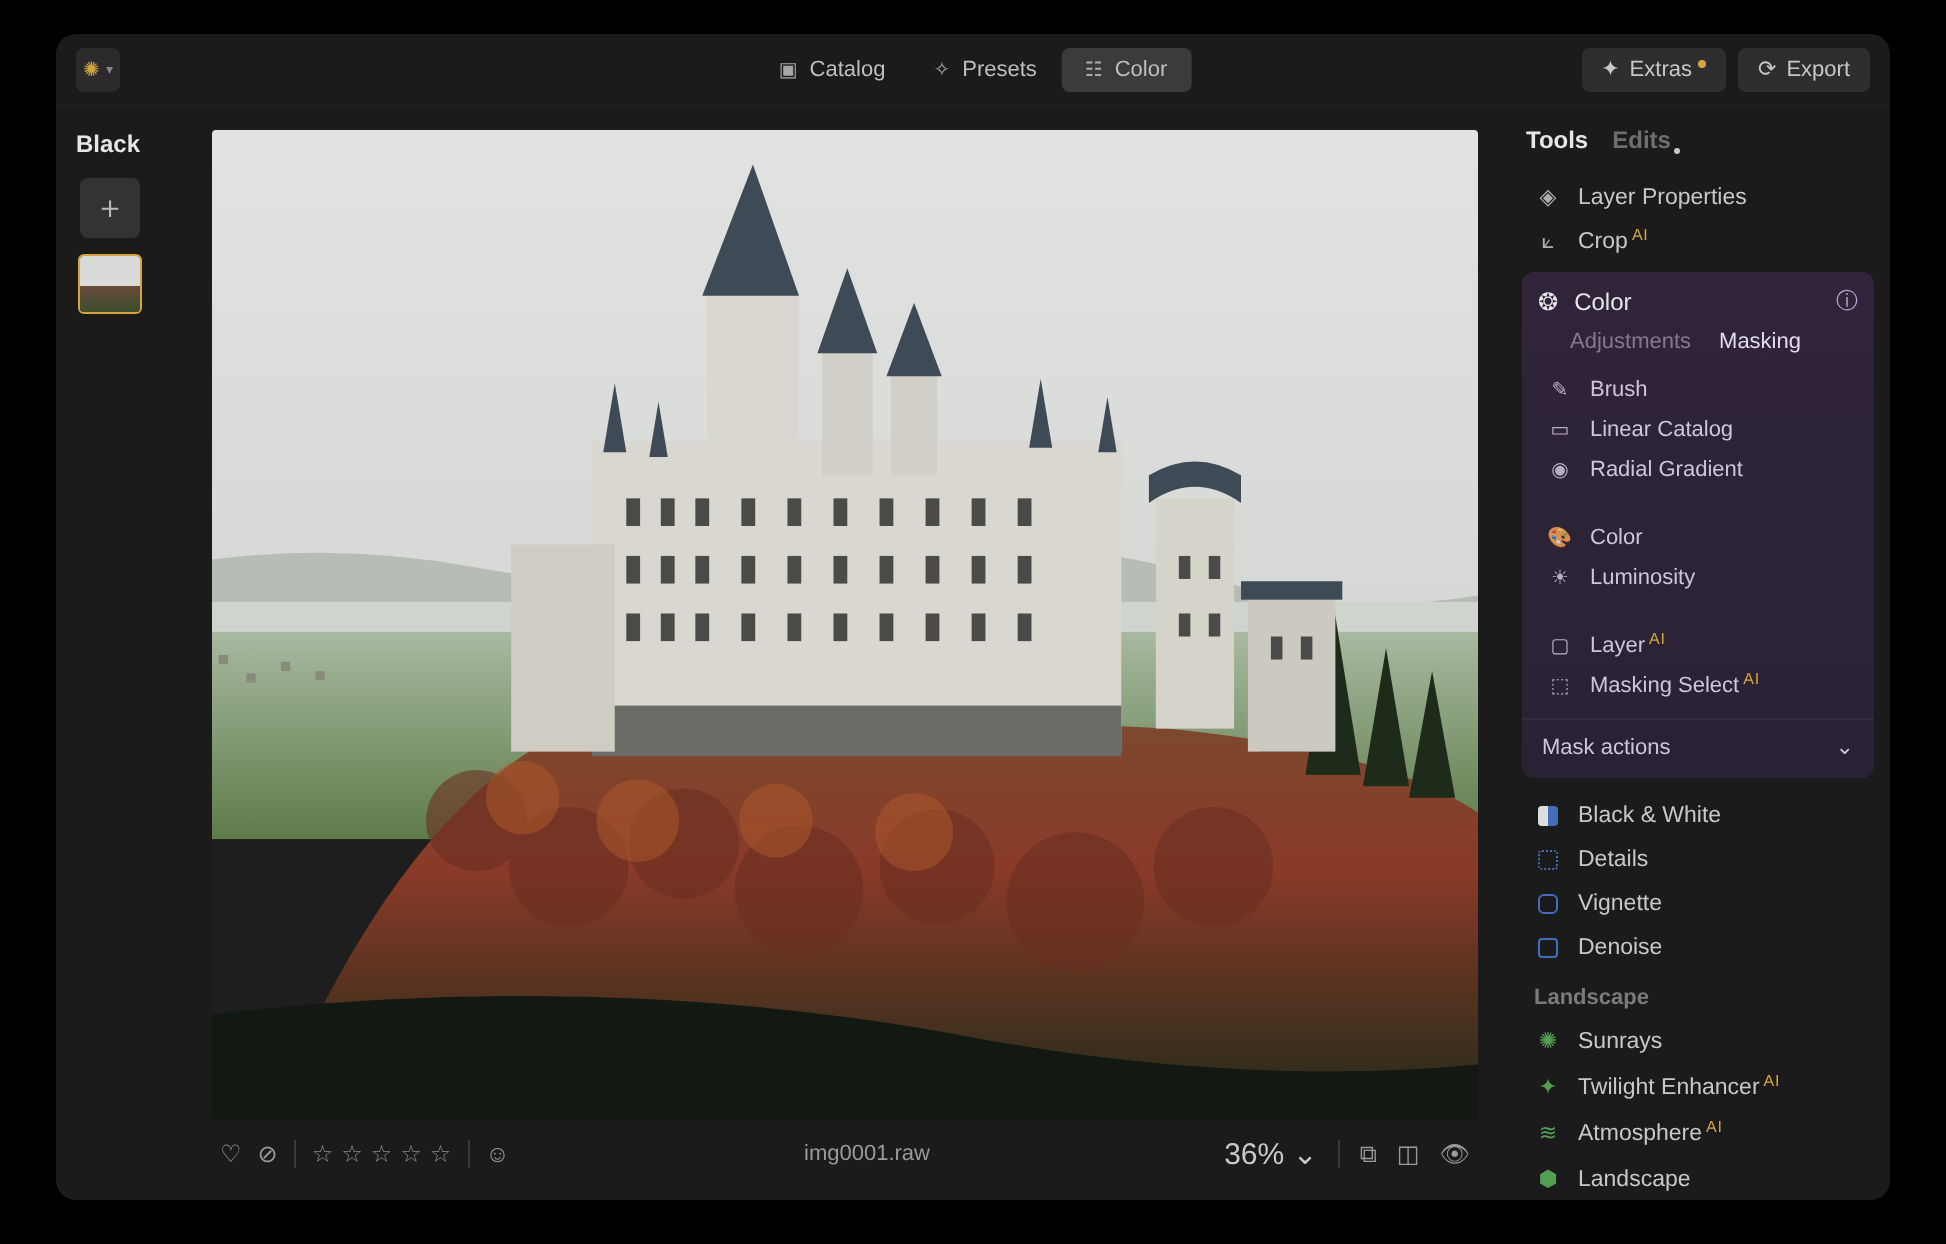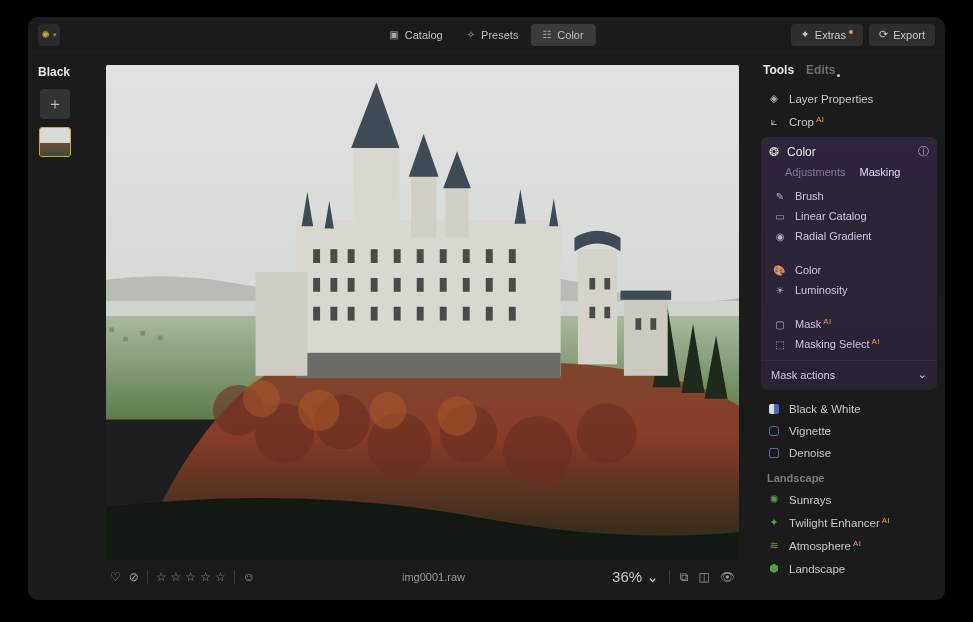--- a/index.html
+++ b/index.html
@@ -492,21 +492,21 @@
           </div>
           <div class="mask-item">
             <span class="mi">☀</span>
             <span>Luminosity</span>
           </div>
         </div>
         <div class="group-gap"></div>
         <div class="mask-group">
           <div class="mask-item">
             <span class="mi">▢</span>
-            <span class="ai-after">Mask</span>
+            <span class="ai-after">Layer</span>
           </div>
           <div class="mask-item">
             <span class="mi">⬚</span>
             <span class="ai-after">Masking Select</span>
           </div>
         </div>
 
         <div class="mask-actions">
           <span>Mask actions</span>
           <span class="chv">⌄</span>
@@ -514,20 +514,26 @@
       </div>
 
       <div class="tool-row">
         <span class="ti">
             <span class="sq" style="background:linear-gradient(90deg,#fff 50%,#4a7bd6 50%);"></span>
           </span>
         <span>Black &amp; White</span>
       </div>
       <div class="tool-row">
         <span class="ti">
+            <span class="sq" style="border:1.5px dotted #4a7bd6;"></span>
+          </span>
+        <span>Details</span>
+      </div>
+      <div class="tool-row">
+        <span class="ti">
             <span class="sq" style="border:1.5px solid #4a7bd6; border-radius:3px;"></span>
           </span>
         <span>Vignette</span>
       </div>
       <div class="tool-row">
         <span class="ti">
             <span class="sq" style="border:1.5px solid #4a7bd6;"></span>
           </span>
         <span>Denoise</span>
       </div>

